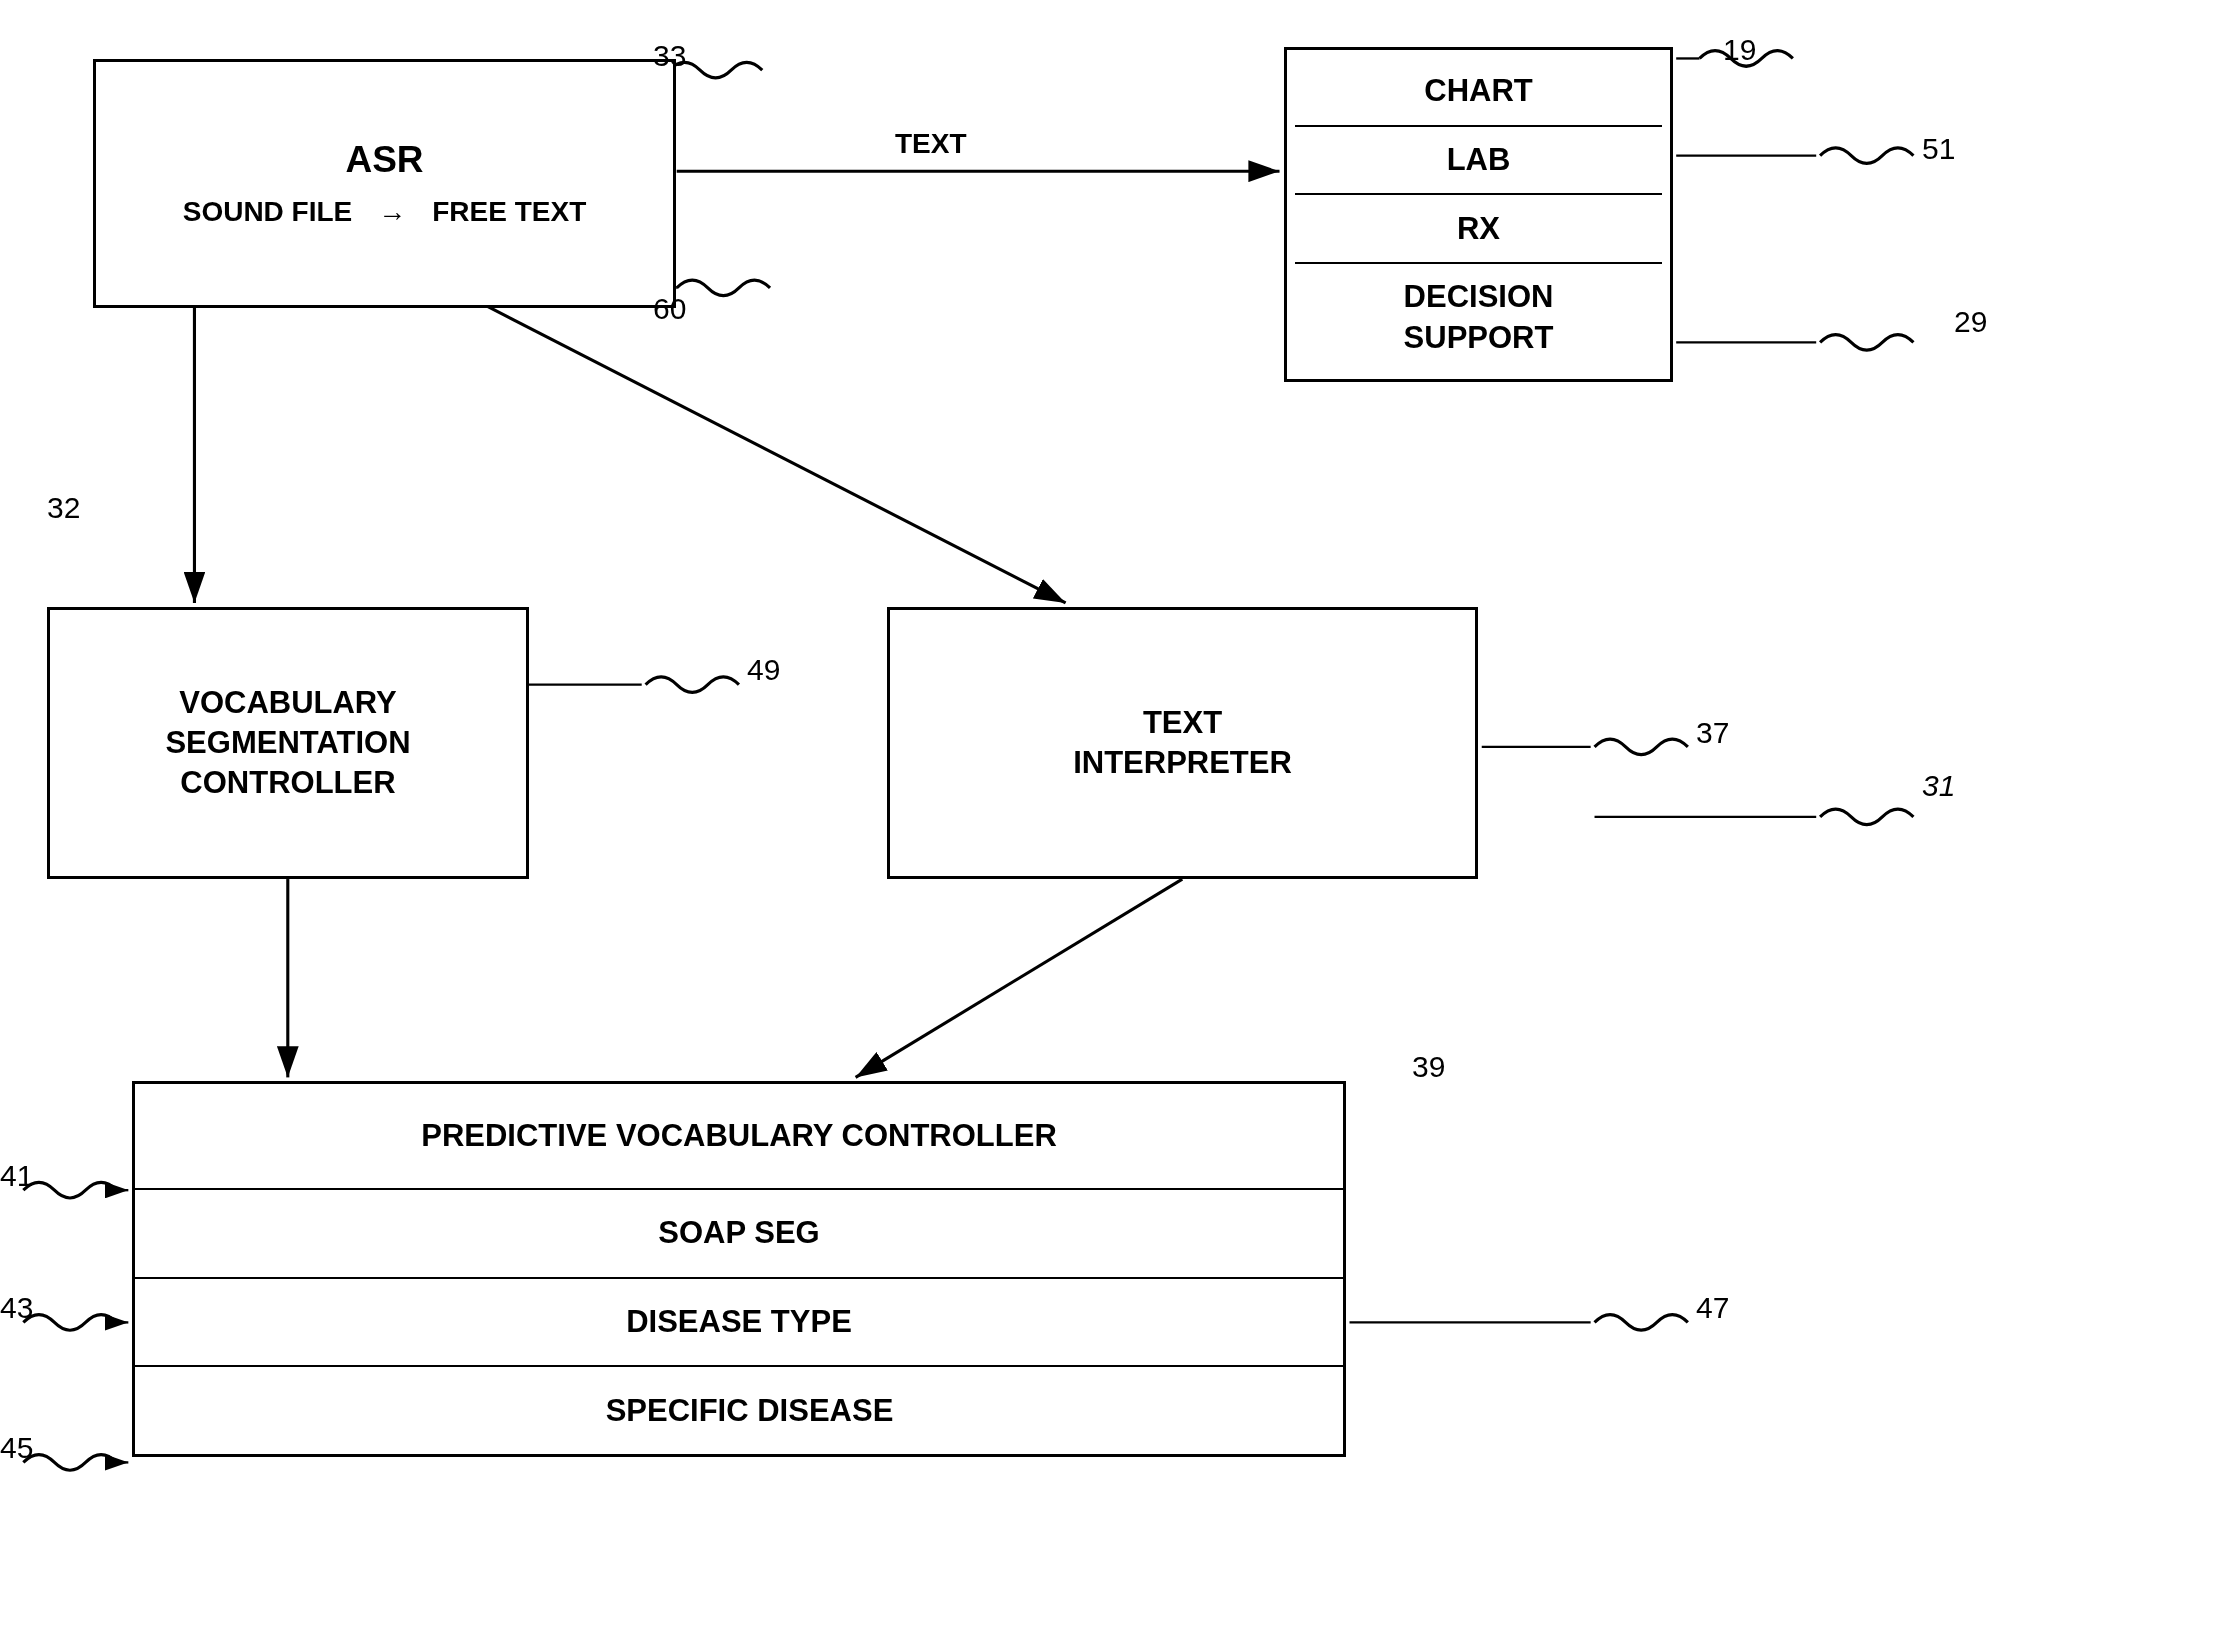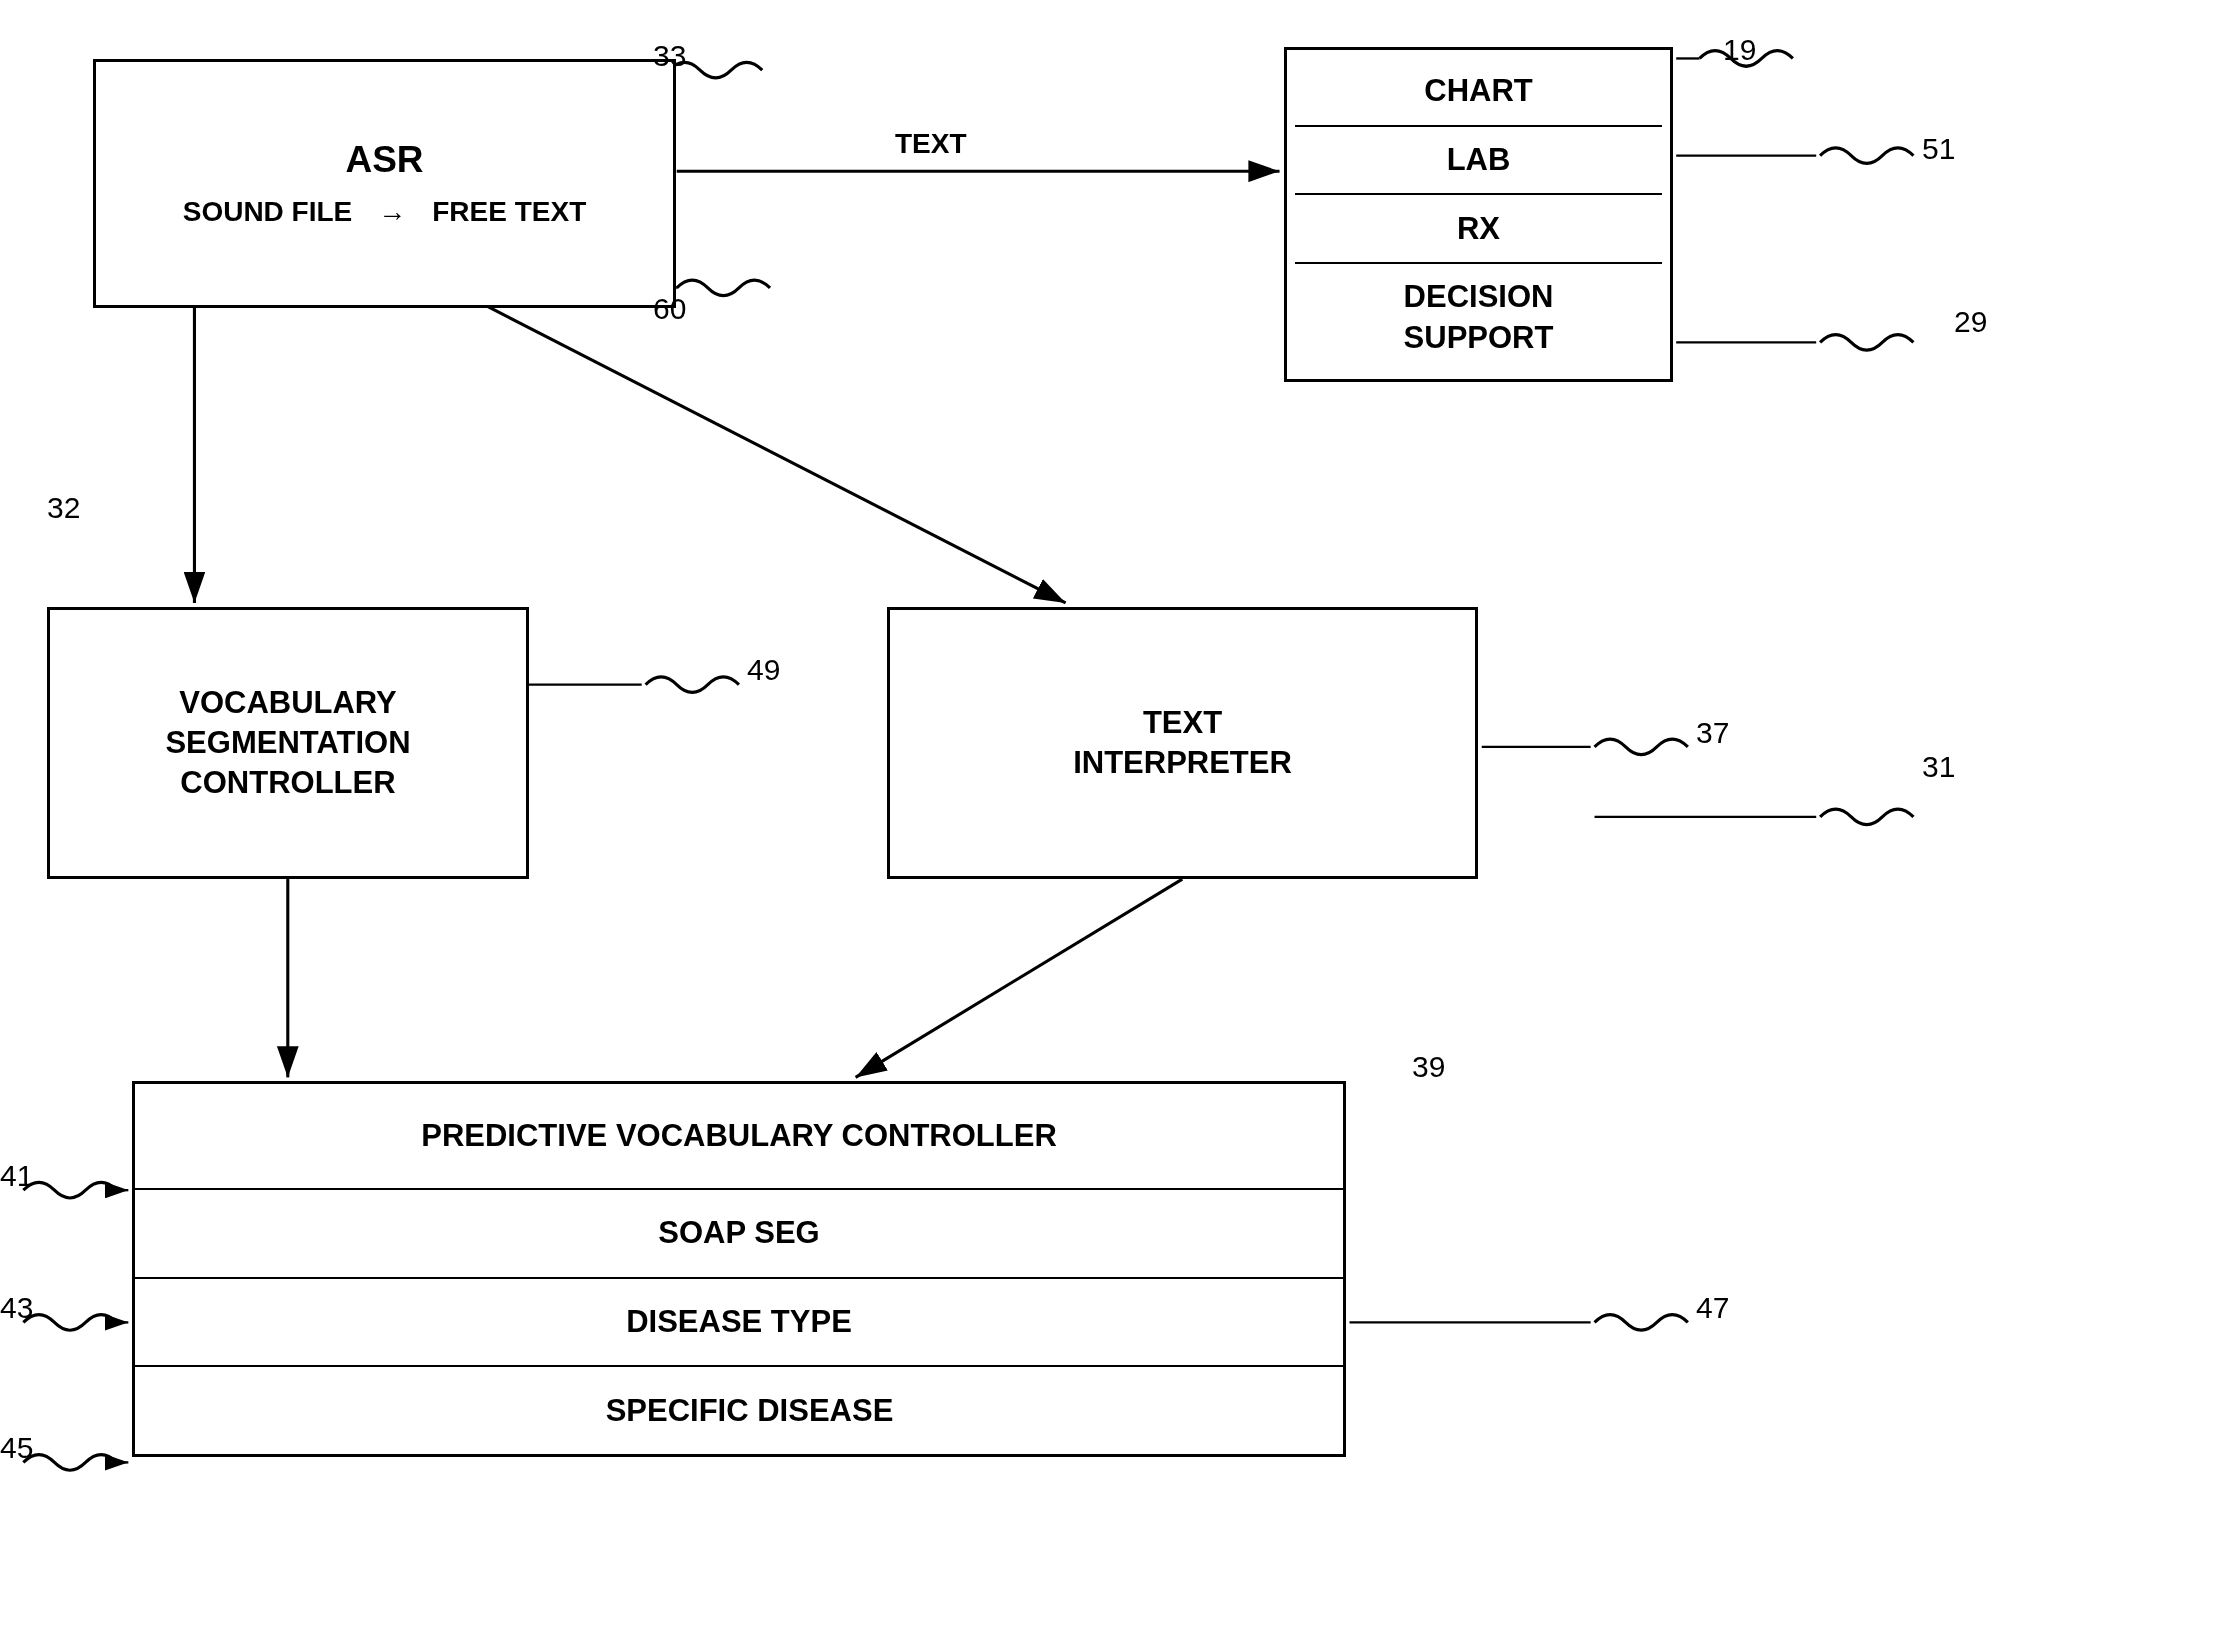--- a/index.html
+++ b/index.html
@@ -270,21 +270,21 @@
 
   <div style="position:absolute; left:895px; top:128px; font-size:28px; font-weight:bold;">TEXT</div>
 
   <div class="ref-num" style="left:653px; top:39px;">33</div>
   <div class="ref-num" style="left:653px; top:292px;">60</div>
   <div class="ref-num" style="left:47px; top:451px;margin-top:40px;">32</div>
   <div class="ref-num" style="left:1723px; top:33px;">19</div>
   <div class="ref-num" style="left:1922px; top:132px;">51</div>
   <div class="ref-num" style="left:1922px; top:305px;margin-left:32px;">29</div>
   <div class="ref-num" style="left:1696px; top:716px;">37</div>
-  <div class="ref-num" style="left:1922px; top:750px;">31</div>
+  <div class="ref-num" style="left:1922px; top:769px;font-style:italic;">31</div>
   <div class="ref-num" style="left:747px; top:653px;">49</div>
   <div class="ref-num" style="left:1412px; top:1050px;">39</div>
   <div class="ref-num" style="left:1696px; top:1291px;">47</div>
   <div class="ref-num" style="left:0px; top:1159px;">41</div>
   <div class="ref-num" style="left:0px; top:1291px;">43</div>
   <div class="ref-num" style="left:0px; top:1431px;">45</div>
 
 </div>
 
 

